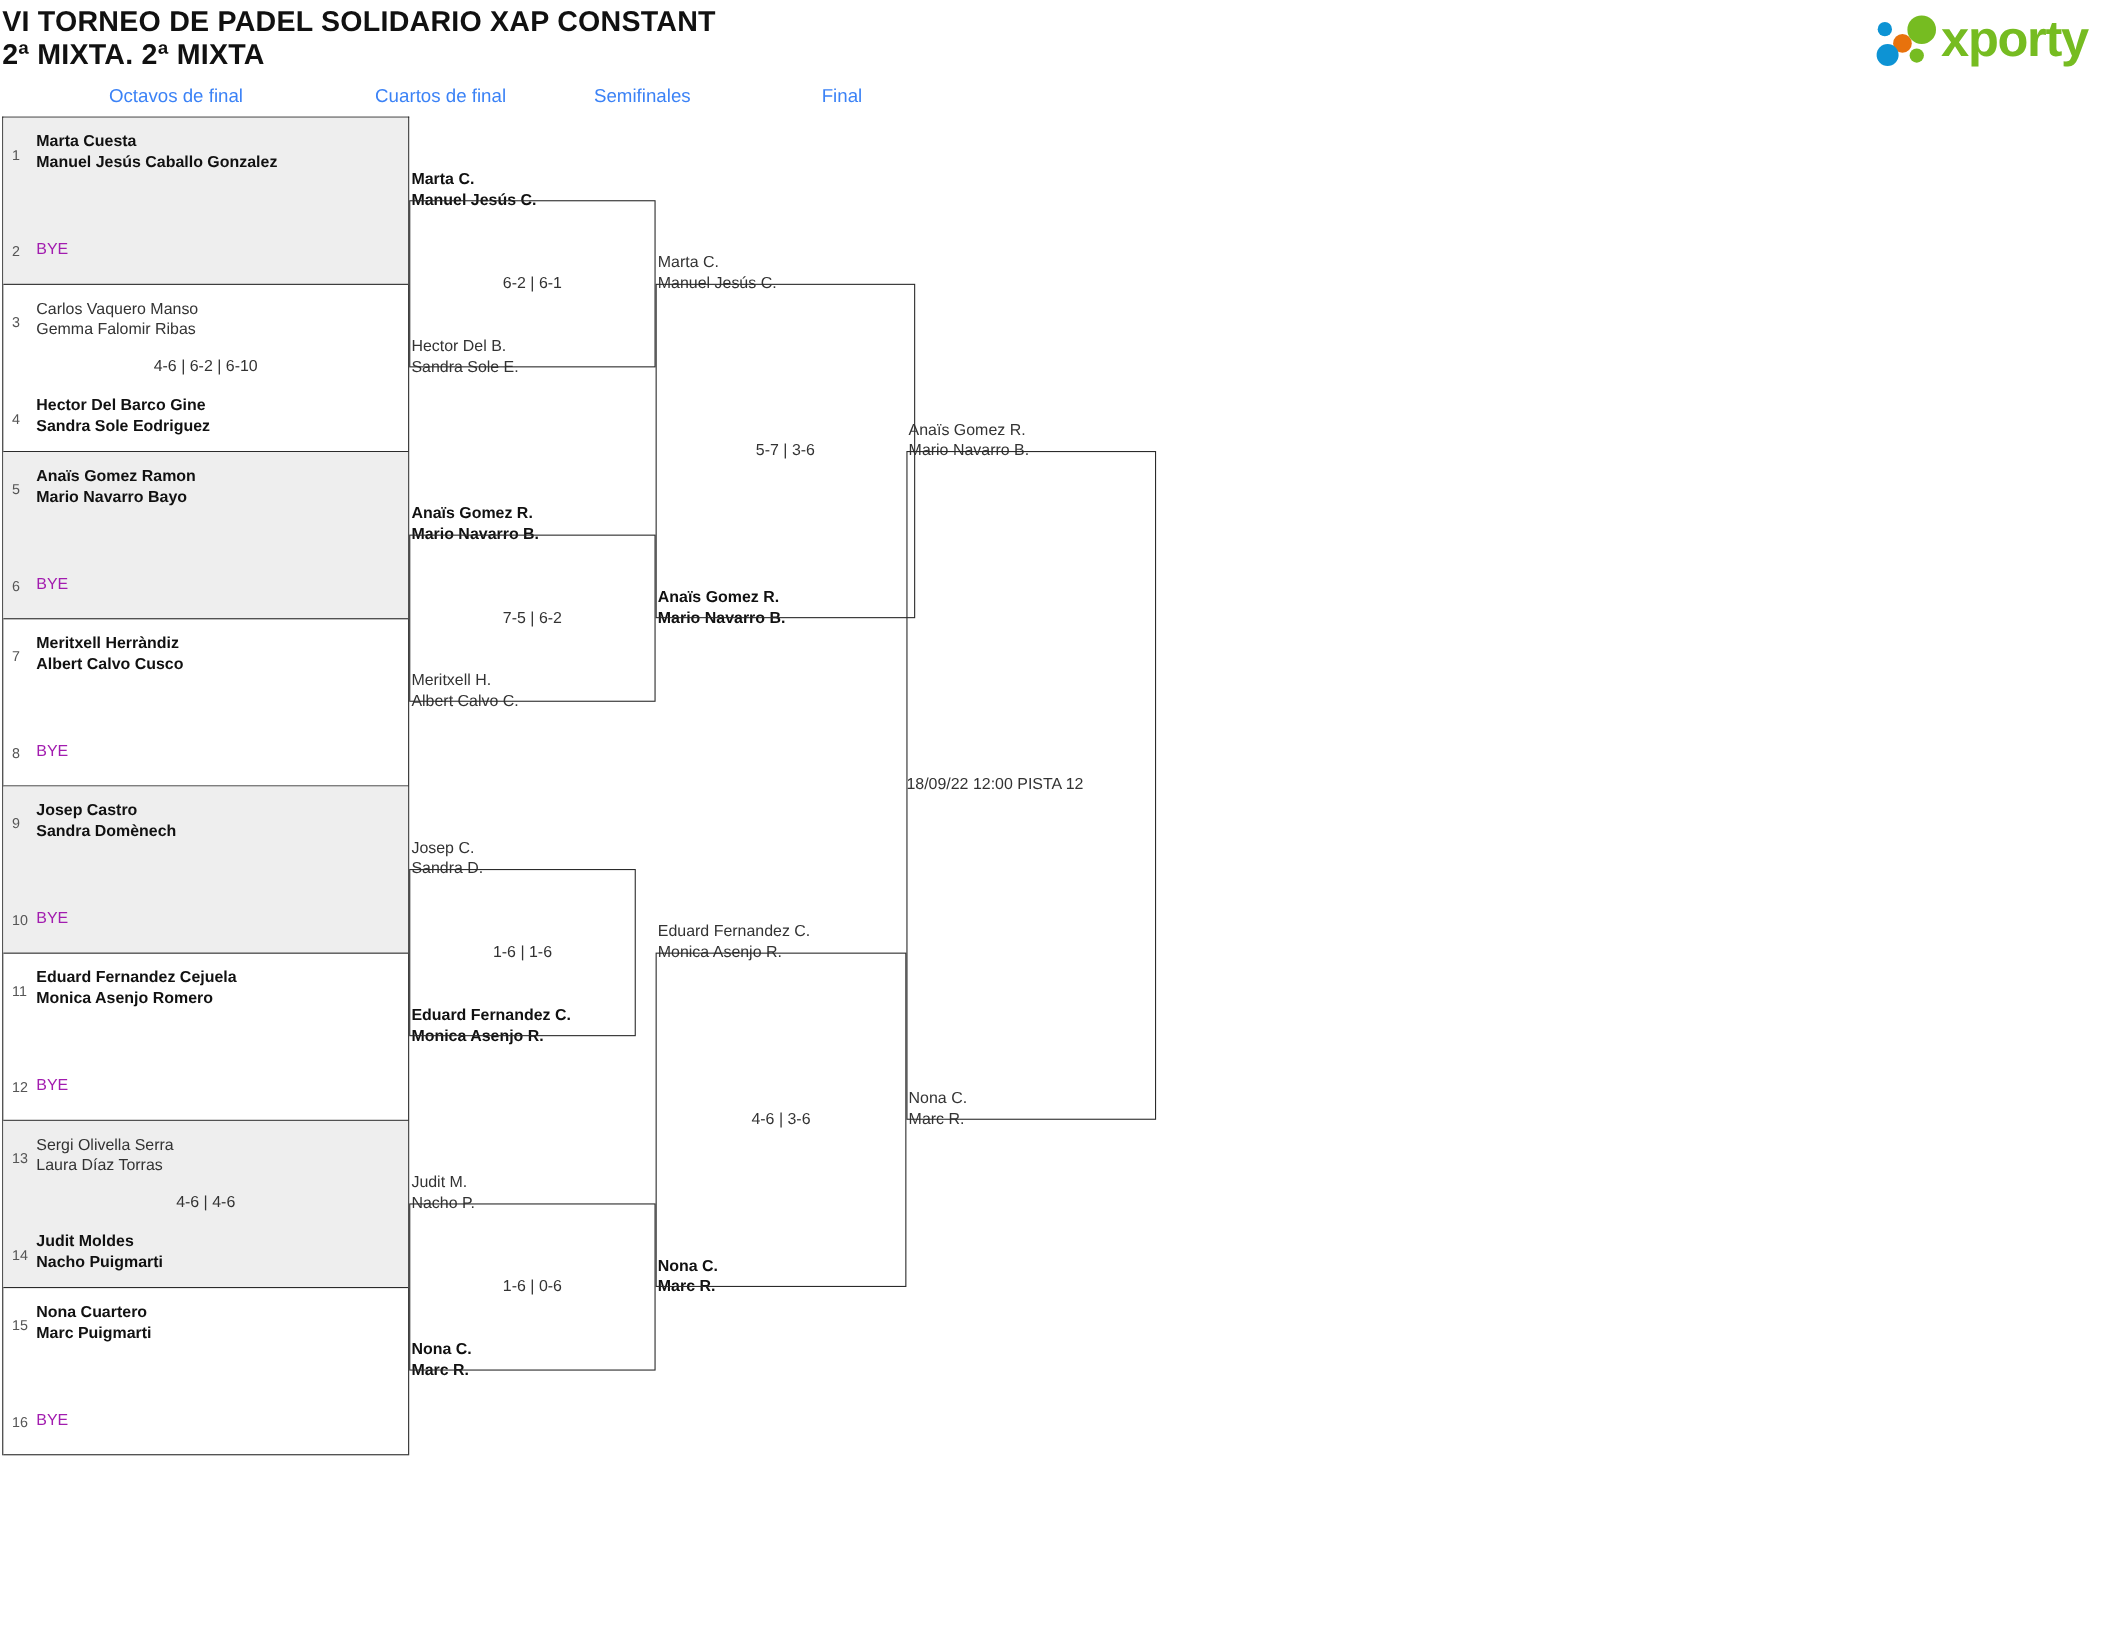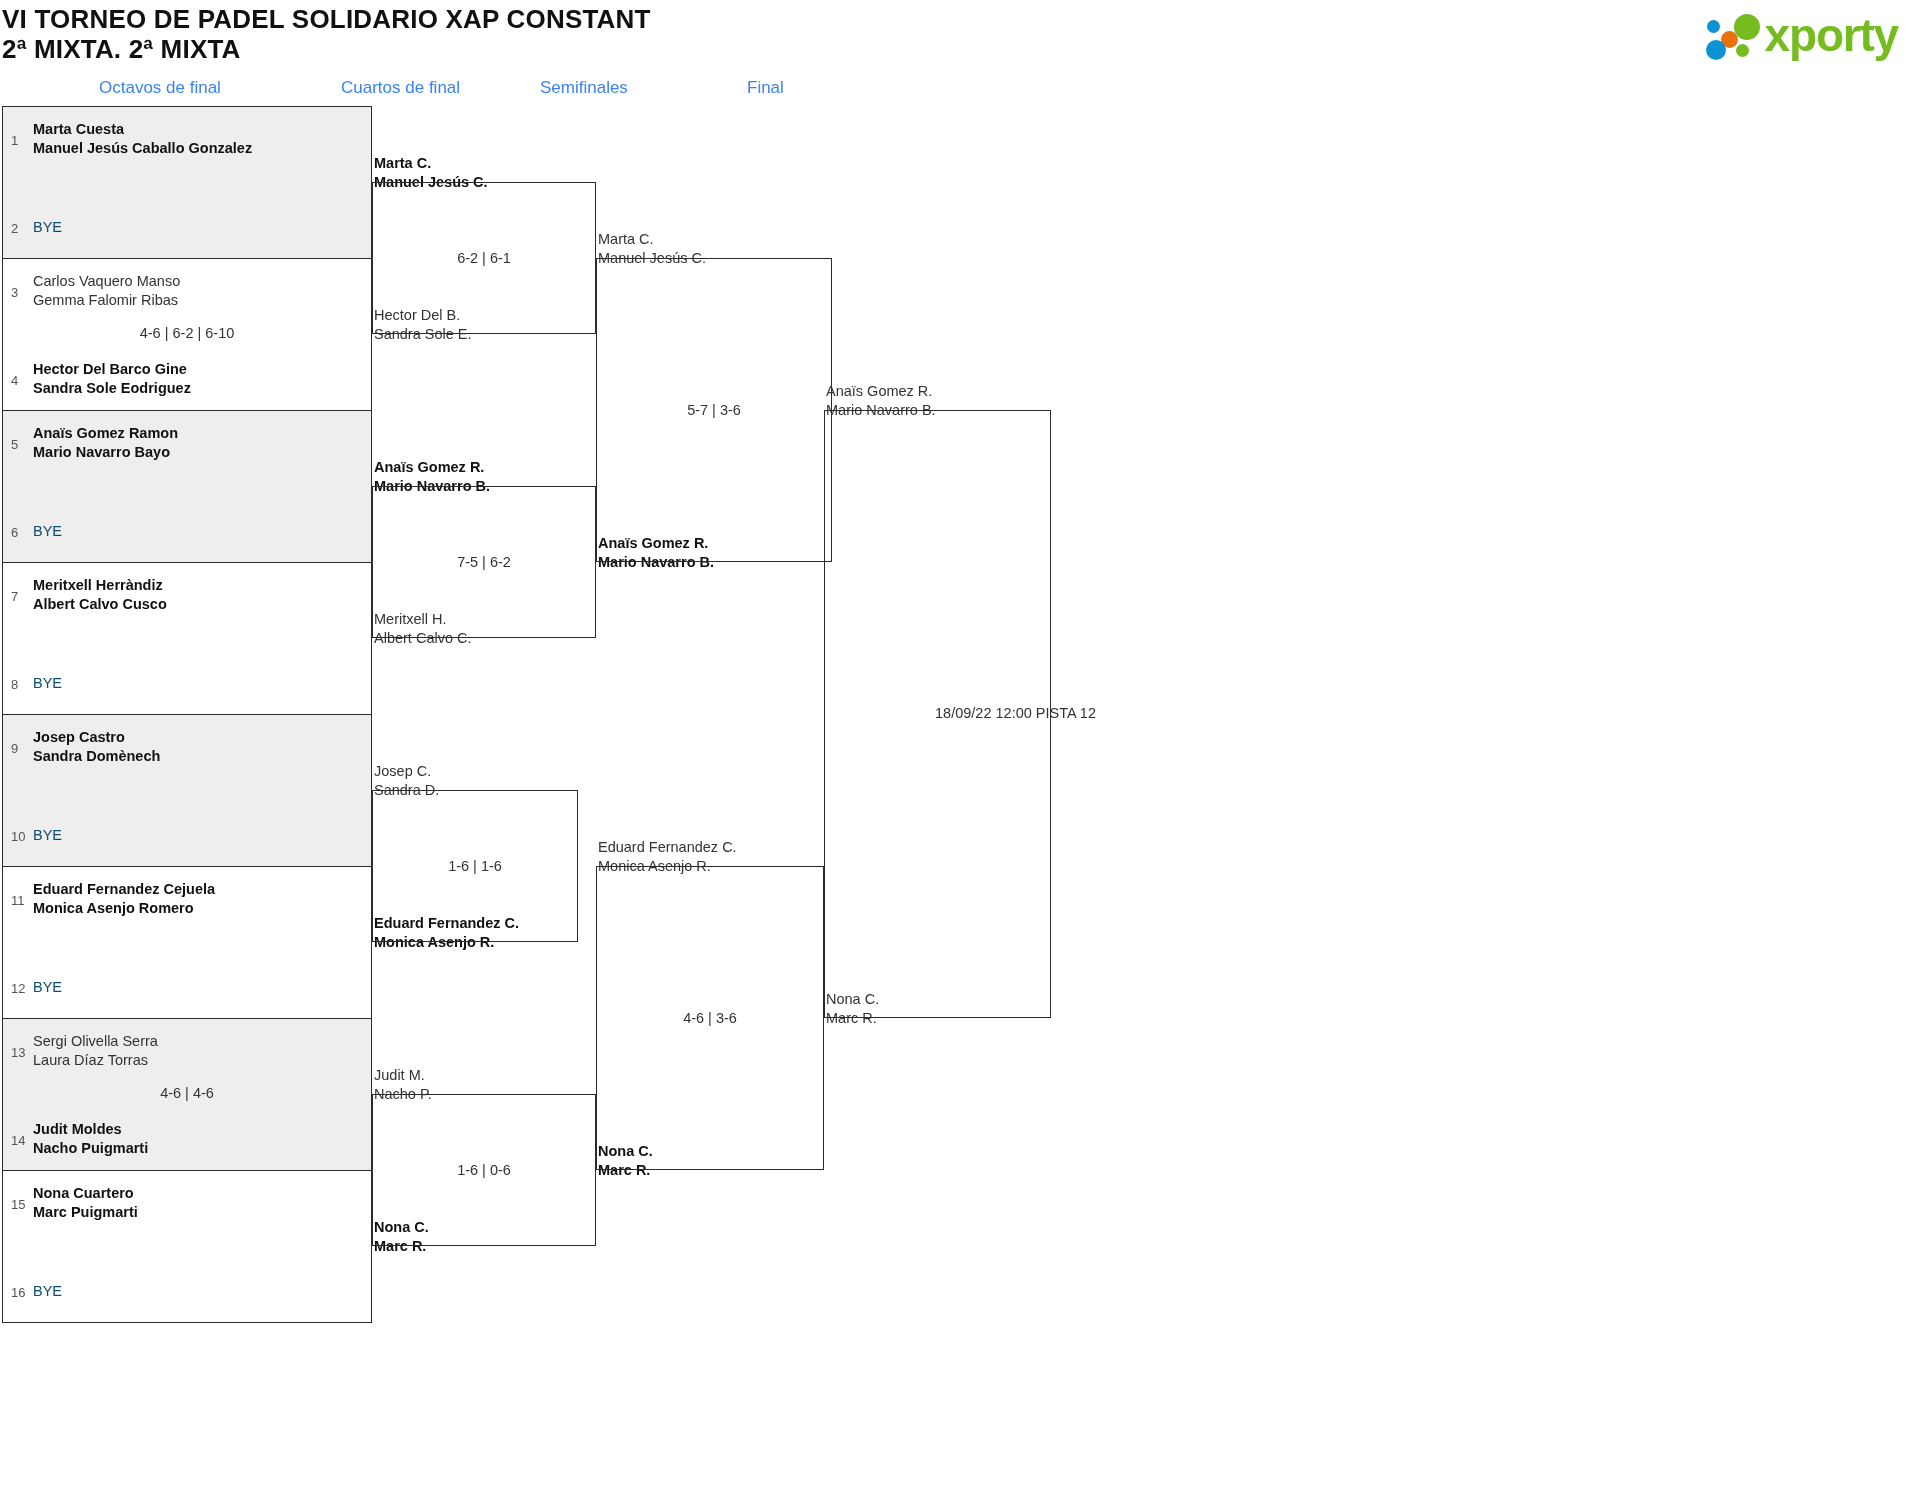--- a/index.html
+++ b/index.html
@@ -115,21 +115,21 @@
     line-height: 1;
     padding-top: 2px;
   }
   .r1-names {
     font-size: 14.5px;
     line-height: 19px;
     color: #333333;
     white-space: nowrap;
   }
   .r1-names.win { font-weight: 700; color: #111111; }
-  .r1-names.bye { font-size: 14.5px; color: #0c4a6e; line-height: 19px; }
+  .r1-names.bye { font-size: 14.5px; color: #a21caf; line-height: 19px; }
   .r1-score {
     position: absolute;
     left: 0;
     top: 66px;
     width: 100%;
     text-align: center;
     font-size: 14.5px;
     color: #333333;
     white-space: nowrap;
   }
@@ -392,16 +392,16 @@
       </div>
       <div class="entry" style="left: 826px; top: 382px;">
         <div>Anaïs Gomez R.</div>
         <div>Mario Navarro B.</div>
       </div>
       <div class="entry" style="left: 826px; top: 990px;">
         <div>Nona C.</div>
         <div>Marc R.</div>
       </div>
       <div class="conn" style="left: 824px; top: 410px; width: 227px; height: 608px;"></div>
-      <div class="final-note" style="left: 824px; width: 272px; text-align: right; top: 705px;">18/09/22 12:00 PISTA 12</div>
+      <div class="final-note" style="left: 824px; width: 272px; text-align: left; top: 705px;">18/09/22 12:00 PISTA 12</div>
     </div>
 
 </div>
 
 </body></html>

